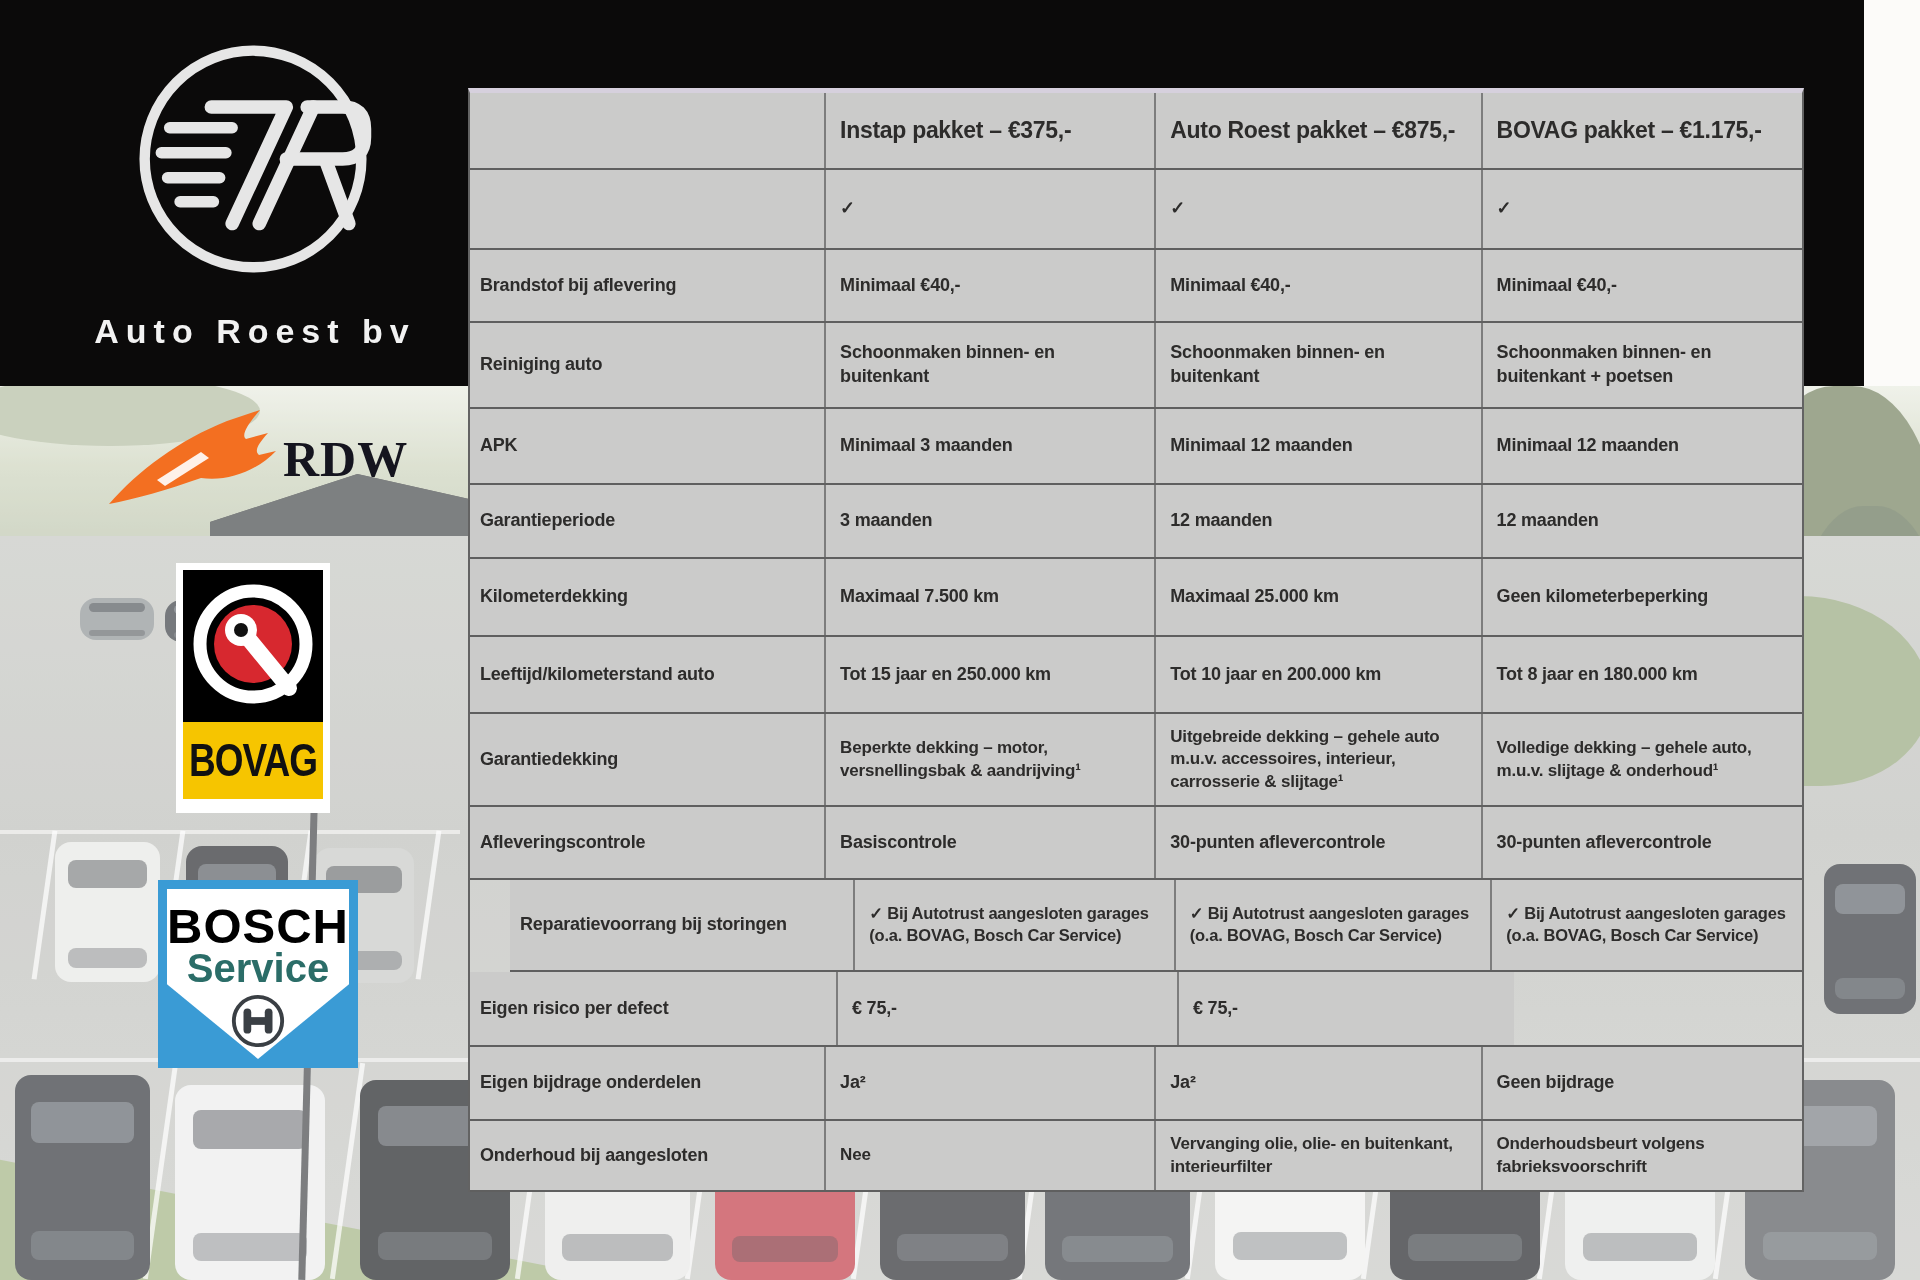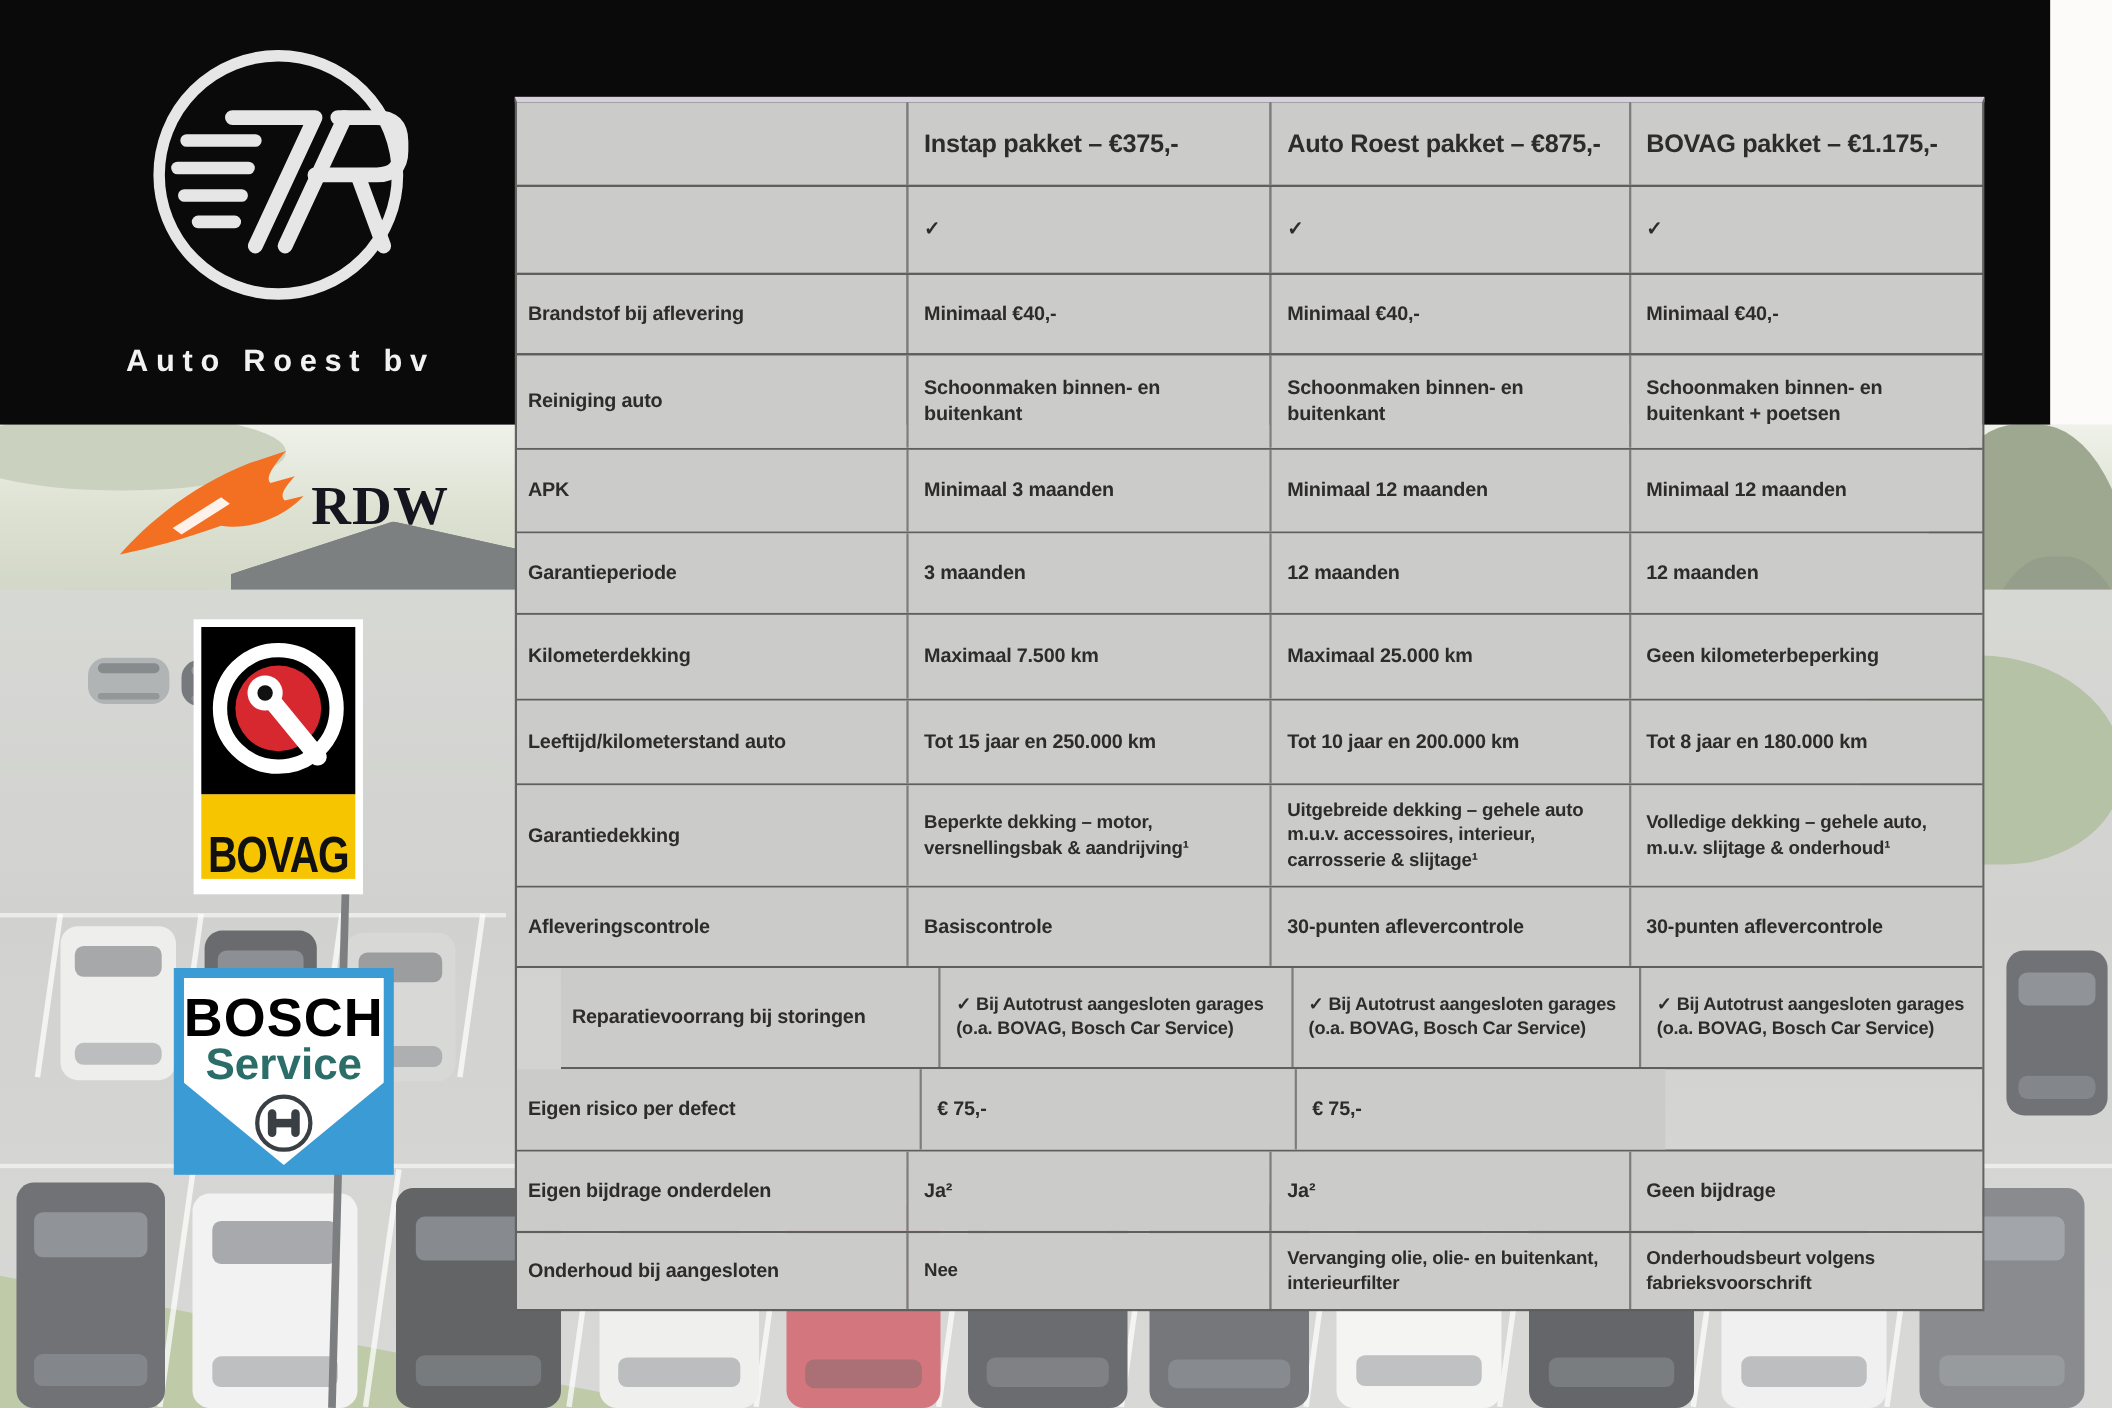--- a/index.html
+++ b/index.html
@@ -32,31 +32,31 @@
               border-radius:8px;background:rgba(25,30,36,.35);}
   .car.dark::before{background:rgba(205,215,225,.30);}
   .car.dark::after{background:rgba(205,215,225,.18);}
   .pole{position:absolute;background:#45474a;}
   .fade{position:absolute;left:0;top:386px;width:1920px;height:894px;background:rgba(255,255,255,.30);z-index:2;}
 
   
   .band{position:absolute;left:0;top:0;width:1864px;height:386px;background:#0b0a0a;z-index:3;}
   .white-corner{position:absolute;left:1864px;top:0;width:56px;height:386px;background:#fcfbf9;z-index:3;}
   .brand-name{position:absolute;left:60px;top:312px;width:390px;text-align:center;color:#f2f2f2;
-              font-size:28px;font-weight:700;letter-spacing:7px;z-index:4;}
+              font-size:34px;font-weight:700;letter-spacing:7px;z-index:4;}
 
   
   .logo-7r{position:absolute;left:128px;top:34px;z-index:4;}
   .rdw{position:absolute;left:105px;top:408px;width:330px;height:110px;z-index:4;}
   .rdw-text{position:absolute;left:178px;top:22px;font-family:"Liberation Serif",serif;
             font-weight:700;font-size:50px;color:#15151f;letter-spacing:1px;}
   .bovag{position:absolute;left:176px;top:563px;width:154px;height:250px;background:#fff;
          padding:7px;box-sizing:border-box;z-index:4;}
   .bovag-top{width:100%;height:152px;background:#000;position:relative;}
-  .bovag-bottom{width:100%;height:77px;background:#f6c500;display:flex;align-items:flex-end;justify-content:center;}
+  .bovag-bottom{width:100%;height:77px;background:#f6c500;display:flex;align-items:center;justify-content:center;}
   .bovag-bottom span{font-size:37px;font-weight:700;color:#111;letter-spacing:-1px;transform:scaleY(1.25);}
   .bosch{position:absolute;left:158px;top:880px;width:200px;height:188px;background:#3a9bd5;z-index:4;}
   .bosch-shield{position:absolute;left:9px;top:9px;right:9px;bottom:9px;background:#fff;
                 clip-path:polygon(0 0,100% 0,100% 56%,50% 100%,0 56%);}
   .bosch-word{position:absolute;left:0;top:18px;width:100%;text-align:center;color:#000000;
               font-size:49px;font-weight:700;letter-spacing:1px;}
   .bosch-service{position:absolute;left:0;top:66px;width:100%;text-align:center;color:#2b6d68;
                  font-size:40px;font-weight:700;}
   .bosch-sym{position:absolute;left:71px;top:112px;}
 

